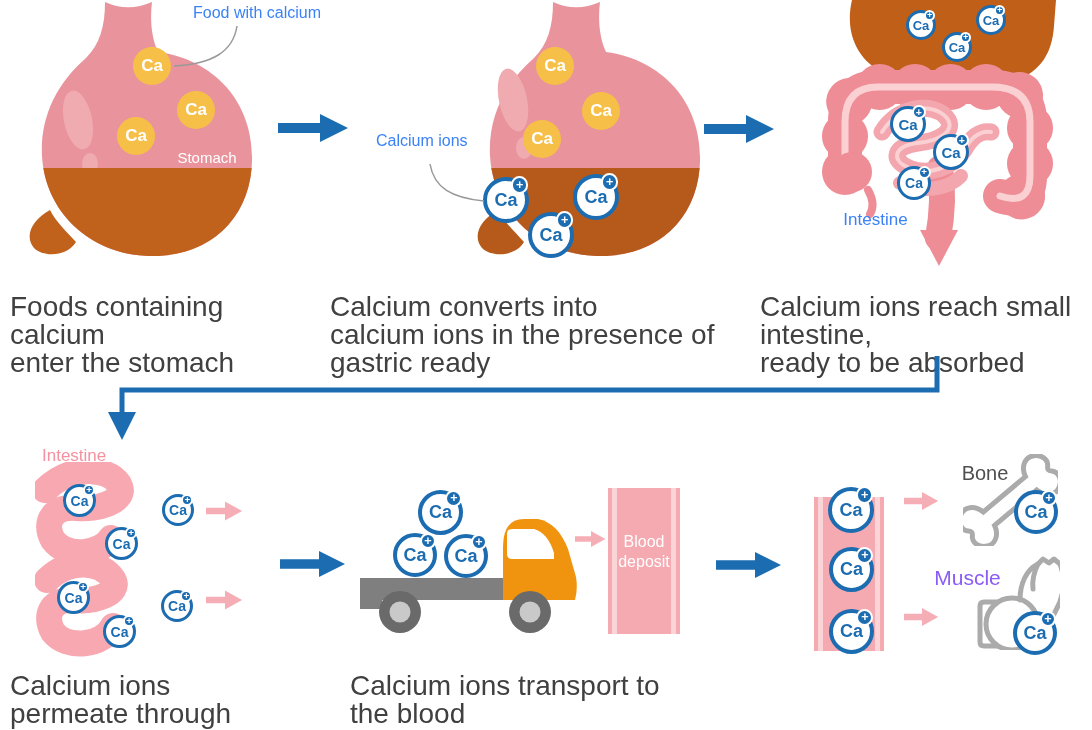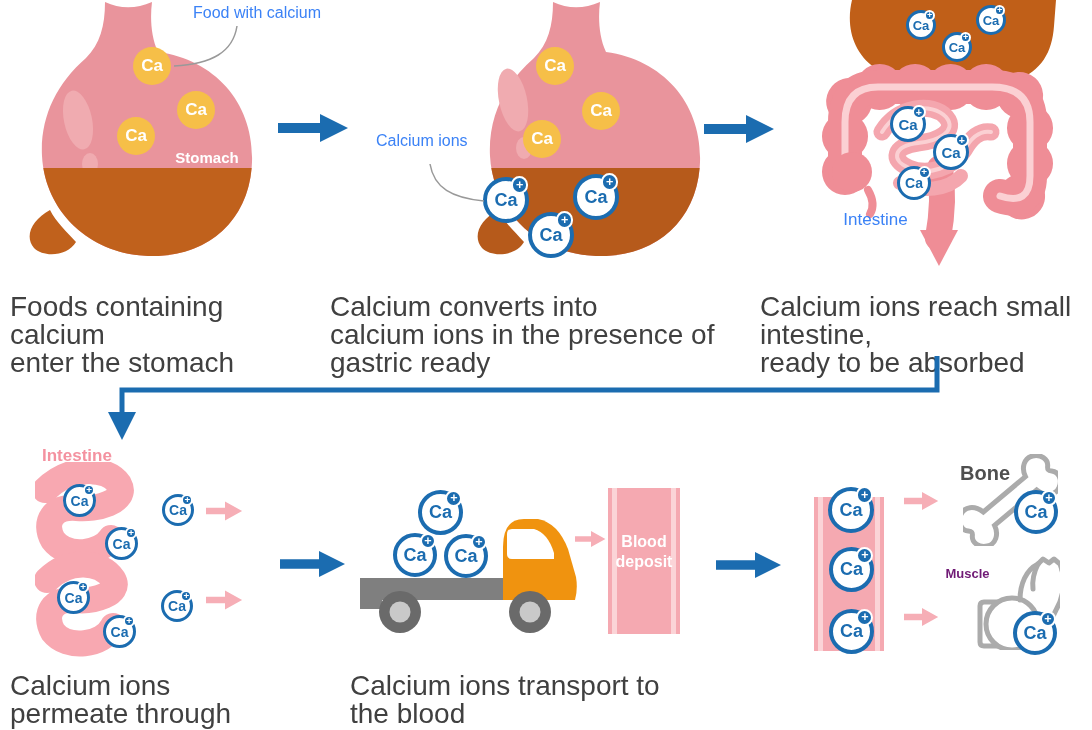--- a/index.html
+++ b/index.html
@@ -12,22 +12,22 @@
        display:flex;align-items:center;justify-content:center;color:#1b6cb0;font-weight:bold;}
   .ion.thin{border-width:3px;}
   .ion .plus{position:absolute;width:46%;height:46%;top:-12%;right:-9%;background:#1b6cb0;
        color:#fff;border:2px solid #fff;border-radius:50%;display:flex;align-items:center;
        justify-content:center;font-size:70%;line-height:1;font-weight:bold;}
   
   .cafood{position:absolute;width:38px;height:38px;border-radius:50%;background:#f6bf48;
        color:#fff;font-weight:bold;font-size:17px;display:flex;align-items:center;justify-content:center;}
   .caption{position:absolute;text-align:left;color:#404040;font-size:28px;line-height:28px;}
   .glabel{position:absolute;color:#3b82f6;font-size:16px;}
-  .organ{position:absolute;font-weight:bold;text-align:center;}
-  .vessel{position:absolute;color:#fff;font-weight:bold;font-size:16px;line-height:20px;
+  .organ{position:absolute;font-weight:normal;text-align:center;}
+  .vessel{position:absolute;color:#fff;font-weight:normal;font-size:16px;line-height:20px;
        text-align:center;
        background:linear-gradient(90deg,#f5a9b1 0 4px,#fbd4d7 4px 9px,#f5a9b1 9px calc(100% - 9px),
                   #fbd4d7 calc(100% - 9px) calc(100% - 4px),#f5a9b1 calc(100% - 4px) 100%);}
 </style>
 </head>
 <body>
 
 <div class="canvas">
 
   <svg class="abs" style="left:10px;top:0" width="250" height="268" viewBox="0 0 250 268">
@@ -283,21 +283,21 @@
                C45,7 43,14 37,17 C31,20 24,16 22,7 L-22,7 C-24,15 -31,19 -37,16
                C-43,13 -45,6 -41,2 C-39,0 -39,-1 -41,-3 C-45,-7 -43,-14 -37,-17
                C-31,-20 -24,-16 -22,-7 Z" fill="#fff" stroke="#ababab" stroke-width="4"></path>
     </g>
   </svg>
   <div class="ion" style="left:1014px;top:490px;width:44px;height:44px;font-size:18px">
       <span>Ca</span>
       <span class="plus">+</span>
     </div>
 
-  <div class="organ" style="left:925px;top:566px;width:85px;color:#701a75;font-size:13px">Muscle</div>
+  <div class="organ" style="left:925px;top:566px;width:85px;color:#8b5cf6;font-size:21px">Muscle</div>
   <svg class="abs" style="left:968px;top:556px" width="92" height="94">
     <g fill="none" stroke="#ababab" stroke-width="5" stroke-linecap="round" stroke-linejoin="round">
       <path d="M30,46 L16,46 Q12,46 12,50 L12,86 Q12,90 16,90 L30,90"></path>
       <circle cx="44" cy="68" r="26" fill="#fff"></circle>
       <path d="M52,44 C52,28 58,14 70,8"></path>
       <path d="M70,8 L75,3 L81,7 L86,3 L92,8 L94,14"></path>
       <path d="M94,14 C97,28 95,42 88,54 C84,64 78,72 70,78"></path>
       <path d="M70,8 C66,16 64,25 65,33"></path>
     </g>
   </svg>

